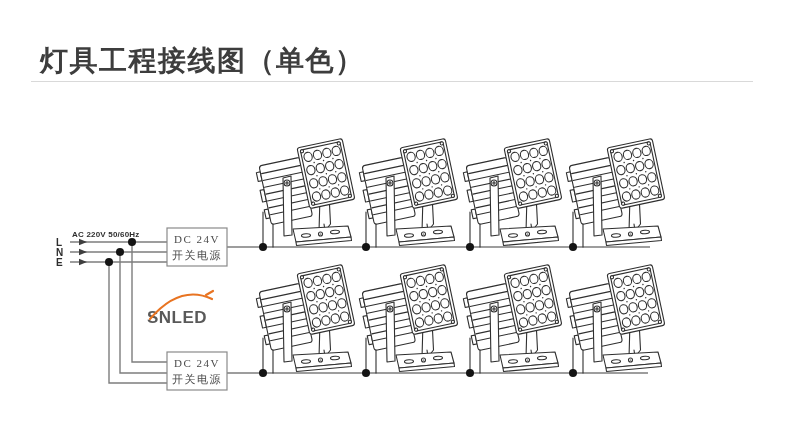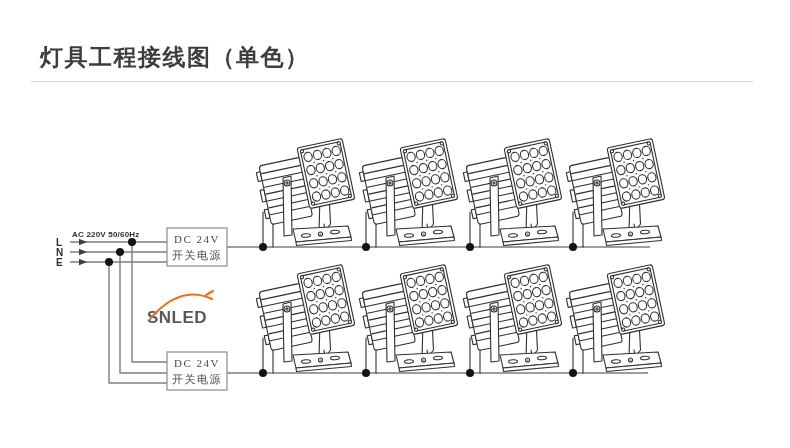--- a/index.html
+++ b/index.html
@@ -1,18 +1,18 @@
 <!DOCTYPE html>
 <html><head>
 <meta charset="utf-8">
 <style>
   html,body{margin:0;padding:0;}
   body{width:790px;height:448px;position:relative;background:#ffffff;overflow:hidden;
        font-family:"Liberation Sans",sans-serif;}
-  .title{position:absolute;left:40px;top:42px;font-size:23px;font-weight:600;
+  .title{position:absolute;left:40px;top:42px;font-size:28px;font-weight:600;
          color:#3d3d3d;letter-spacing:1.5px;white-space:nowrap;}
   .underline{position:absolute;left:31px;top:81px;width:722px;height:1px;background:#d9d9d9;}
   svg.diagram{position:absolute;left:0;top:0;}
   .wire{stroke:#7d7d7d;stroke-width:1.4;fill:none;}
   .lamp-line{stroke:#2f2f2f;stroke-width:1.1;fill:none;stroke-linejoin:round;stroke-linecap:round;}
   .lfill{fill:#ffffff;}
   .psu-box{fill:#ffffff;stroke:#8a8a8a;stroke-width:1.2;}
   .psu-text{font-family:"Liberation Serif",serif;fill:#4a4a4a;font-size:11px;letter-spacing:1.5px;}
   .phase-label{font-weight:bold;font-size:10px;fill:#2e2e2e;}
   .ac-label{font-weight:bold;font-size:8px;fill:#2e2e2e;letter-spacing:0.2px;}

